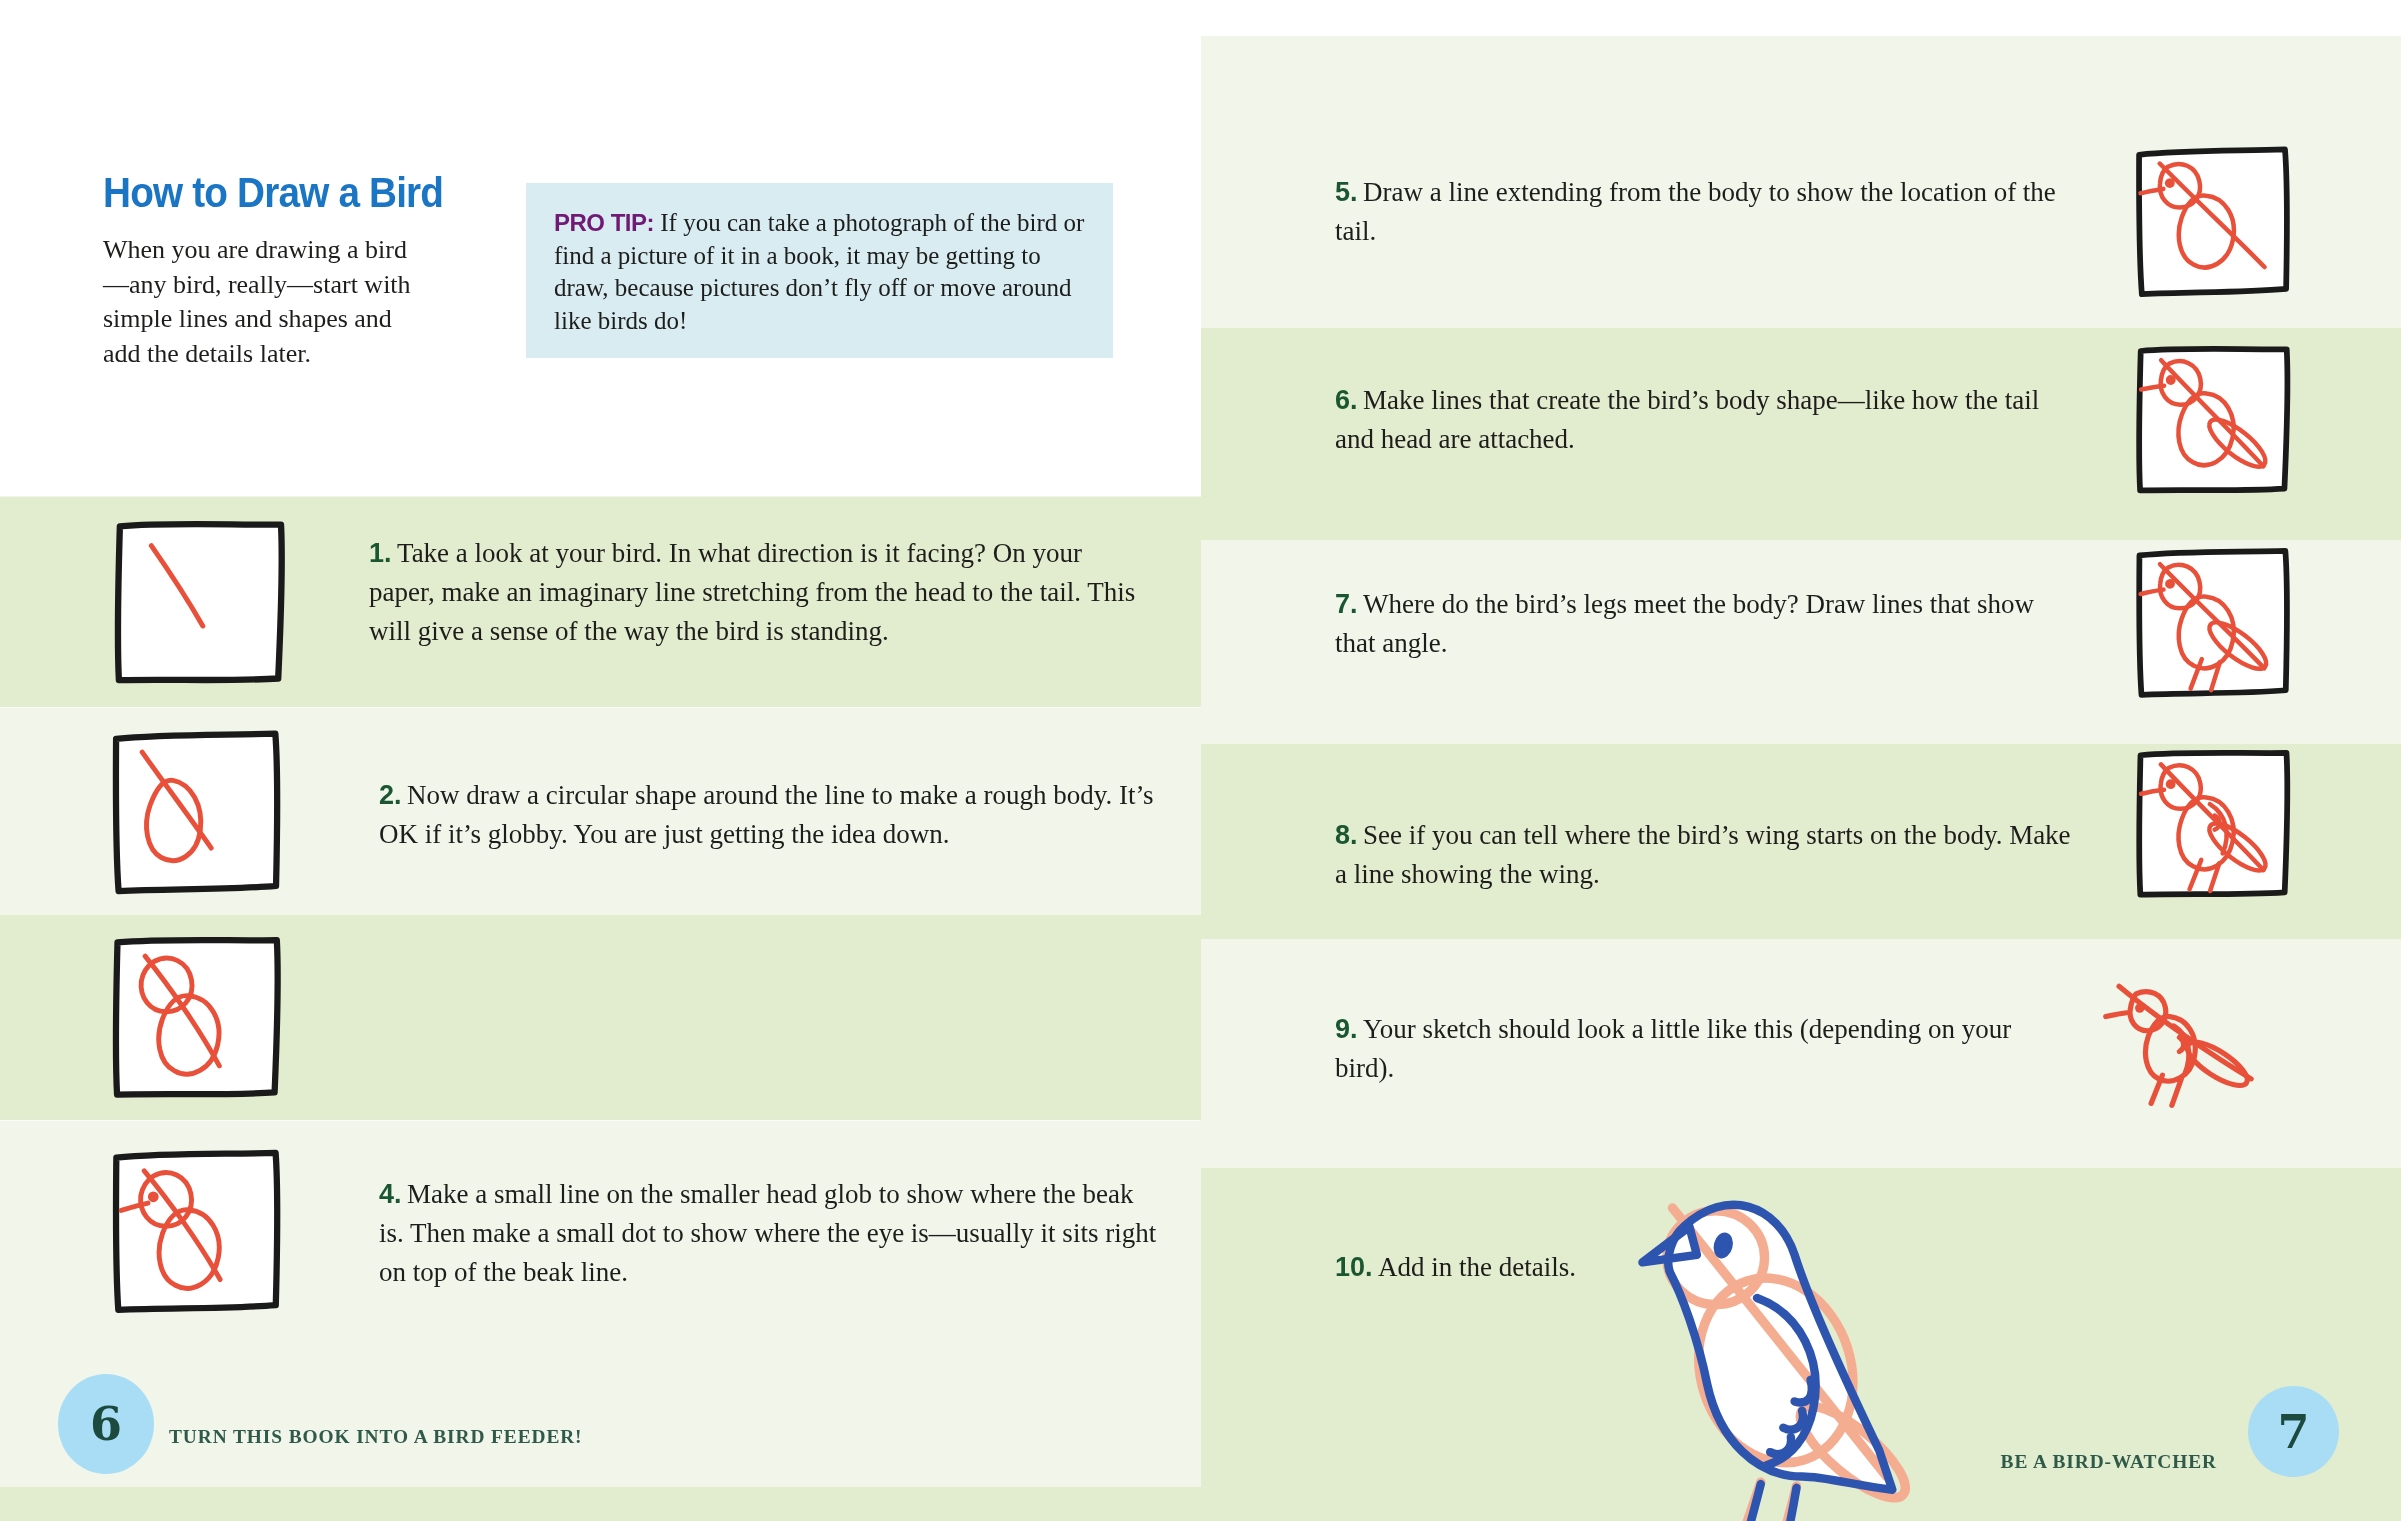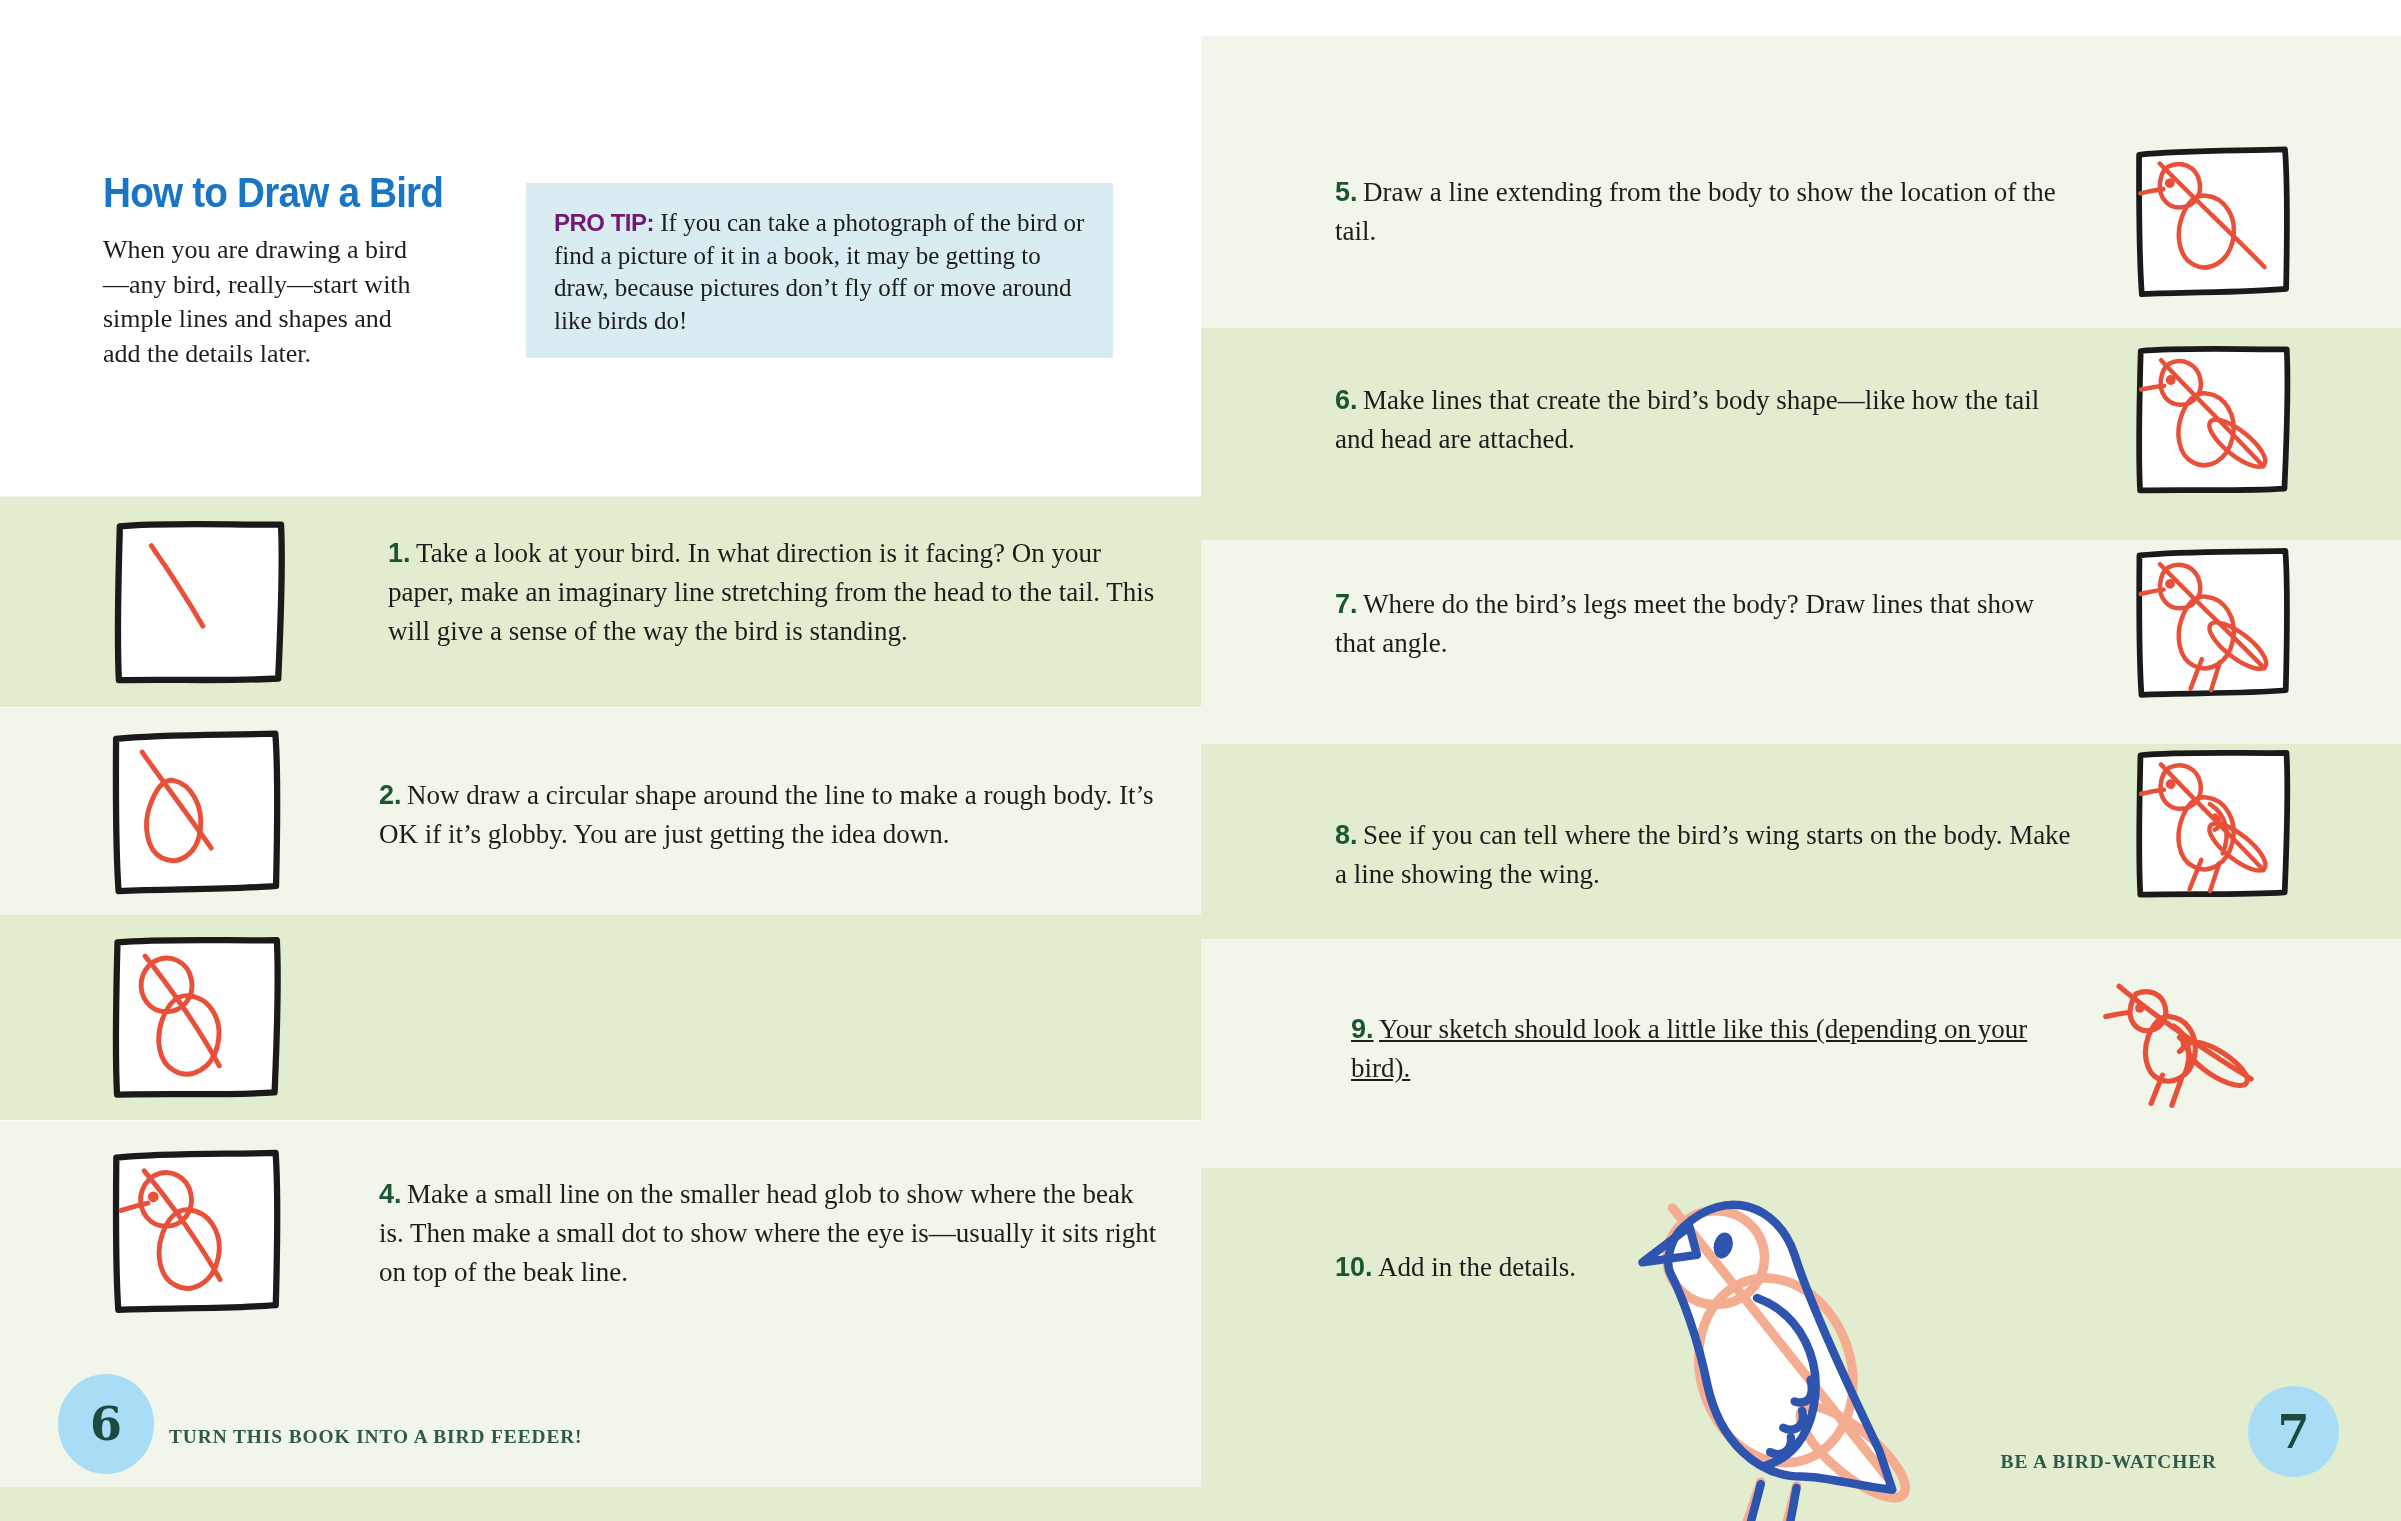--- a/index.html
+++ b/index.html
@@ -61,21 +61,21 @@
     <div class="protip">
       <b>PRO TIP:</b><span> If you can take a photograph of the bird or find a picture of it in a book, it may be getting to draw, because pictures don’t fly off or move around like birds do!</span>
     </div>
 
     <div class="sketchbox" style="left:109px;top:514px;width:181px;height:175px;transform:rotate(.7deg);">
       <svg viewBox="0 0 200 190">
         <path class="frame" d="M11,13 C60,8 130,10 189,9 C192,55 190,120 188,179 C135,183 70,181 12,183 C9,135 10,70 11,13 Z"></path>
         <path class="rd" d="M46,34 C66,62 88,95 104,122"></path>
       </svg>
     </div>
-    <p class="steptext" style="left:388px;top:534px;width:780px;">
+    <p class="steptext" style="left:369px;top:534px;width:780px;">
       <b class="num">1.</b><span>Take a look at your bird. In what direction is it facing? On your paper, make an imaginary line stretching from the head to the tail. This will give a sense of the way the bird is standing.</span>
     </p>
 
     <div class="sketchbox" style="left:107px;top:724px;width:179px;height:175px;transform:rotate(-.6deg);">
       <svg viewBox="0 0 200 190">
         <path class="frame" d="M11,13 C60,8 130,10 189,9 C192,55 190,120 188,179 C135,183 70,181 12,183 C9,135 10,70 11,13 Z"></path>
         <path class="rd" d="M40,28 C62,60 95,105 116,136"></path>
         <path class="rd" d="M74,60 C94,64 108,88 104,116 C100,144 78,156 60,146 C44,137 40,110 48,88 C54,72 62,58 74,60 Z"></path>
       </svg>
     </div>
@@ -175,21 +175,21 @@
         <path class="rd" d="M12,60 C22,58 30,56 40,55"></path>
         <circle class="rd-f" cx="48" cy="48" r="6"></circle>
         <ellipse class="rd" cx="130" cy="124" rx="42" ry="15" transform="rotate(38 130 124)"></ellipse>
         <path class="rd" d="M86,140 L72,176"></path>
         <path class="rd" d="M108,144 L97,178"></path>
         <path class="rd" d="M96,72 C116,84 122,108 112,132"></path>
         <path class="rd" d="M102,86 C110,90 110,100 102,103"></path>
       </svg>
     </div>
 
-    <p class="steptext" style="left:150px;top:974px;width:739px;text-decoration:underline;">
+    <p class="steptext" style="left:134px;top:974px;width:739px;">
       <b class="num">9.</b><span>Your sketch should look a little like this (depending on your bird).</span>
     </p>
     <div class="loose" style="left:901px;top:940px;width:203px;height:134px;">
       <svg viewBox="0 0 215 140">
         <path class="rd" d="M18,10 C60,45 120,85 158,108"></path>
         <path class="rd" d="M36,18 C50,12 64,18 67,32 C70,46 60,57 48,57 C36,57 28,46 30,34 C31,27 33,22 36,18 Z"></path>
         <path class="rd" d="M72,42 C90,44 102,62 98,84 C94,106 74,115 60,108 C46,101 43,80 49,63 C54,50 61,41 72,42 Z"></path>
         <path class="rd" d="M4,42 C12,40 18,39 26,38"></path>
         <circle class="rd-f" cx="40" cy="33" r="5"></circle>
         <ellipse class="rd" cx="122" cy="92" rx="37" ry="13" transform="rotate(33 122 92)"></ellipse>

